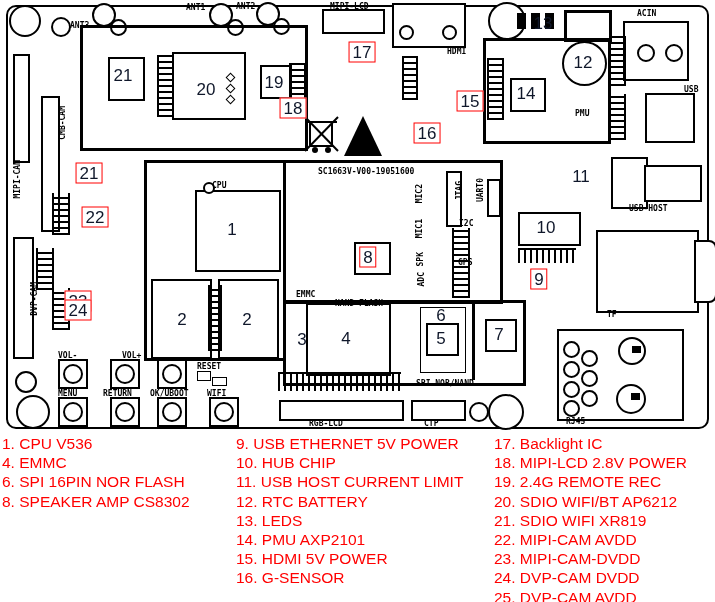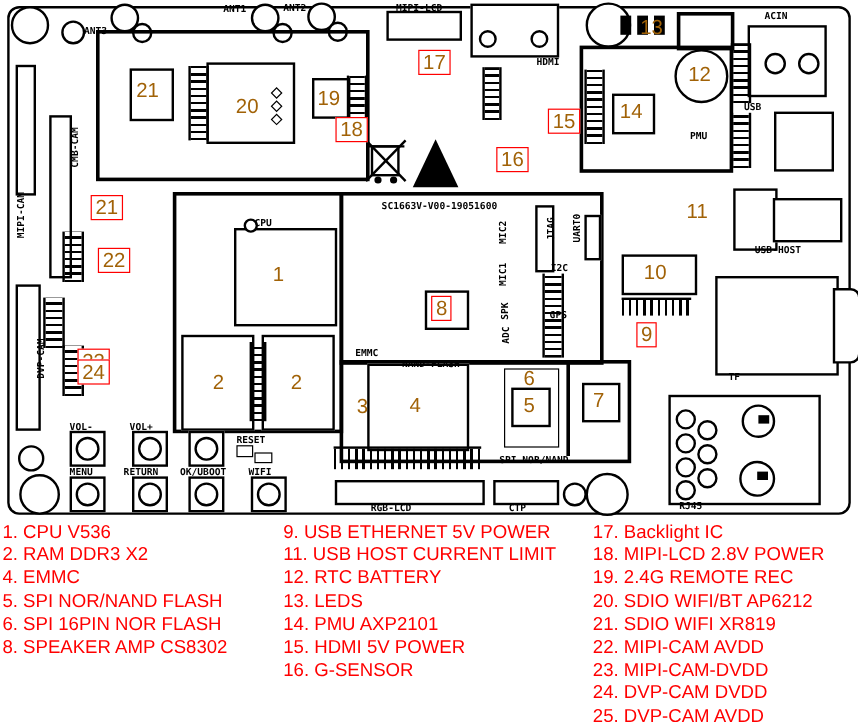--- a/index.html
+++ b/index.html
@@ -11,21 +11,21 @@
   .thin{border:1.5px solid #000;}
   .chip{border:2px solid #000;background:#fff;}
   .hole{border:2px solid #000;border-radius:50%;background:#fff;}
   .pad{background:#000;}
   .combh{border-top:2px solid #000;background:repeating-linear-gradient(90deg,#000 0 2px,transparent 2px 6px);}
   .combv{border-left:2px solid #000;border-right:2px solid #000;background:repeating-linear-gradient(0deg,#000 0 2px,transparent 2px 6px);}
   .tact{width:26px;height:26px;border:2px solid #000;background:#fff;}
   .tact::after{content:"";position:absolute;inset:3px;border:2px solid #000;border-radius:50%;}
   .silk{position:absolute;font:bold 8px "DejaVu Sans Mono",monospace;color:#000;white-space:nowrap;line-height:9px;}
   .silk.vert{writing-mode:vertical-rl;transform:rotate(180deg);line-height:10px;}
-  .marker{position:absolute;color:#a16207;font:17px "Liberation Sans",sans-serif;line-height:17px;
+  .marker{position:absolute;color:#0f172a;font:17px "Liberation Sans",sans-serif;line-height:17px;
           transform:translate(-50%,-50%);white-space:nowrap;}
   .marker.boxed{border:1px solid #f00;background:#fff;padding:1px 3px;}
   .legend-col{position:absolute;top:434px;color:#f00;font:15.5px "Liberation Sans",sans-serif;
               line-height:19.2px;white-space:nowrap;}
   .diam{width:5px;height:5px;border:1px solid #000;transform:rotate(45deg);background:#fff;}
 </style>
 </head>
 <body>
 
 <div id="diagram">
@@ -143,36 +143,36 @@
   <div class="abs tact" style="left:157px;top:397px"></div>
   <div class="abs tact" style="left:209px;top:397px"></div>
 
   <div id="labels-layer">
       <span class="silk" style="left: 70px; top: 21px;">ANT3</span>
       <span class="silk" style="left: 186px; top: 3px;">ANT1</span>
       <span class="silk" style="left: 236px; top: 2px;">ANT2</span>
       <span class="silk" style="left: 330px; top: 2px;">MIPI-LCD</span>
       <span class="silk" style="left: 447px; top: 47px;">HDMI</span>
       <span class="silk" style="left: 637px; top: 9px;">ACIN</span>
-      <span class="silk" style="left: 620px; top: 85px;">USB</span>
+      <span class="silk" style="left: 684px; top: 85px;">USB</span>
       <span class="silk" style="left: 575px; top: 109px;">PMU</span>
       <span class="silk" style="left: 629px; top: 204px;">USB-HOST</span>
       <span class="silk" style="left: 607px; top: 310px;">TF</span>
       <span class="silk" style="left: 566px; top: 417px;">RJ45</span>
       <span class="silk" style="left: 309px; top: 419px;">RGB-LCD</span>
       <span class="silk" style="left: 424px; top: 419px;">CTP</span>
       <span class="silk" style="left: 416px; top: 379px;">SPI NOR/NAND</span>
       <span class="silk" style="left: 296px; top: 290px;">EMMC</span>
       <span class="silk" style="left: 335px; top: 299px;">NAND-FLASH</span>
       <span class="silk" style="left: 212px; top: 181px;">CPU</span>
       <span class="silk" style="left: 318px; top: 167px;">SC1663V-V00-19051600</span>
       <span class="silk" style="left: 459px; top: 219px;">I2C</span>
       <span class="silk" style="left: 458px; top: 258px;">GPS</span>
       <span class="silk" style="left: 58px; top: 351px;">VOL-</span>
-      <span class="silk" style="left: 108px; top: 351px;">VOL+</span>
+      <span class="silk" style="left: 122px; top: 351px;">VOL+</span>
       <span class="silk" style="left: 197px; top: 362px;">RESET</span>
       <span class="silk" style="left: 58px; top: 389px;">MENU</span>
       <span class="silk" style="left: 103px; top: 389px;">RETURN</span>
       <span class="silk" style="left: 150px; top: 389px;">OK/UBOOT</span>
       <span class="silk" style="left: 207px; top: 389px;">WIFI</span>
       <span class="silk vert" style="left: 455px; top: 181px;">JTAG</span>
       <span class="silk vert" style="left: 476px; top: 178px;">UART0</span>
       <span class="silk vert" style="left: 415px; top: 184px;">MIC2</span>
       <span class="silk vert" style="left: 415px; top: 219px;">MIC1</span>
       <span class="silk vert" style="left: 416px; top: 252px;">SPK</span>
@@ -205,28 +205,27 @@
       <span class="marker" style="left: 206px; top: 89px;">20</span>
       <span class="marker" style="left: 123px; top: 75px;">21</span>
       <span class="marker boxed" style="left: 89px; top: 173px;">21</span>
       <span class="marker boxed" style="left: 95px; top: 217px;">22</span>
       <span class="marker boxed" style="left: 78px; top: 273px; margin-top: 28px;">23</span>
       <span class="marker boxed" style="left: 78px; top: 310px;">24</span>
     </div>
 
   <div class="legend-col" id="legend-col-0" style="left:2px">
       <div>1. CPU V536</div>
-      <div>2. RAM DDR3 X2</div>
       <div>4. EMMC</div>
-      <div>5. SPI NOR/NAND FLASH</div>
       <div>6. SPI 16PIN NOR FLASH</div>
       <div>8. SPEAKER AMP CS8302</div>
     </div>
   <div class="legend-col" id="legend-col-1" style="left:236px">
       <div>9. USB ETHERNET 5V POWER</div>
+      <div>10. HUB CHIP</div>
       <div>11. USB HOST CURRENT LIMIT</div>
       <div>12. RTC BATTERY</div>
       <div>13. LEDS</div>
       <div>14. PMU AXP2101</div>
       <div>15. HDMI 5V POWER</div>
       <div>16. G-SENSOR</div>
     </div>
   <div class="legend-col" id="legend-col-2" style="left:494px">
       <div>17. Backlight IC</div>
       <div>18. MIPI-LCD 2.8V POWER</div>

